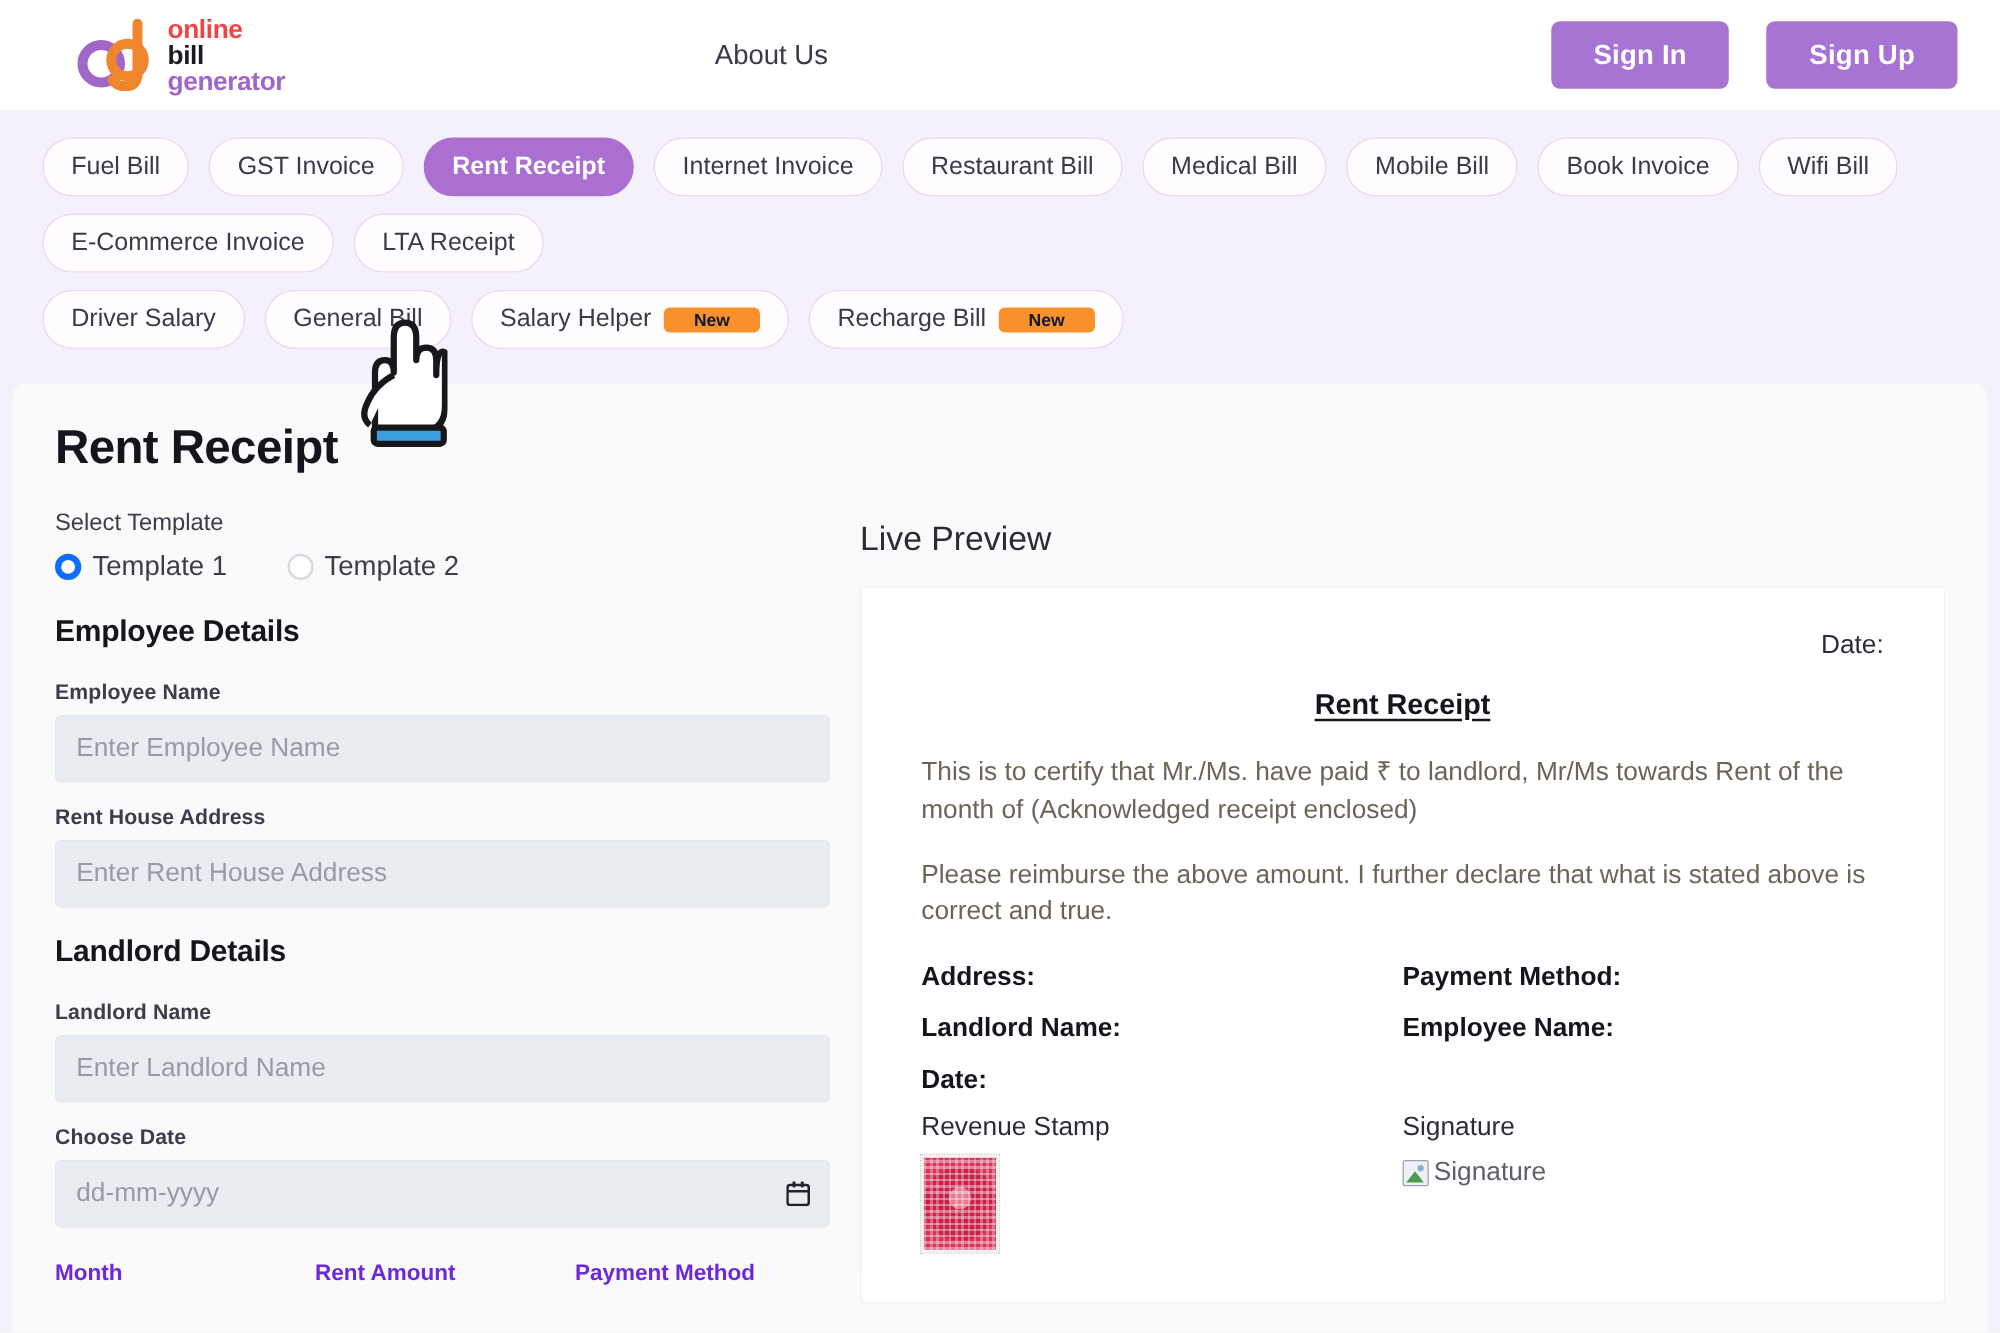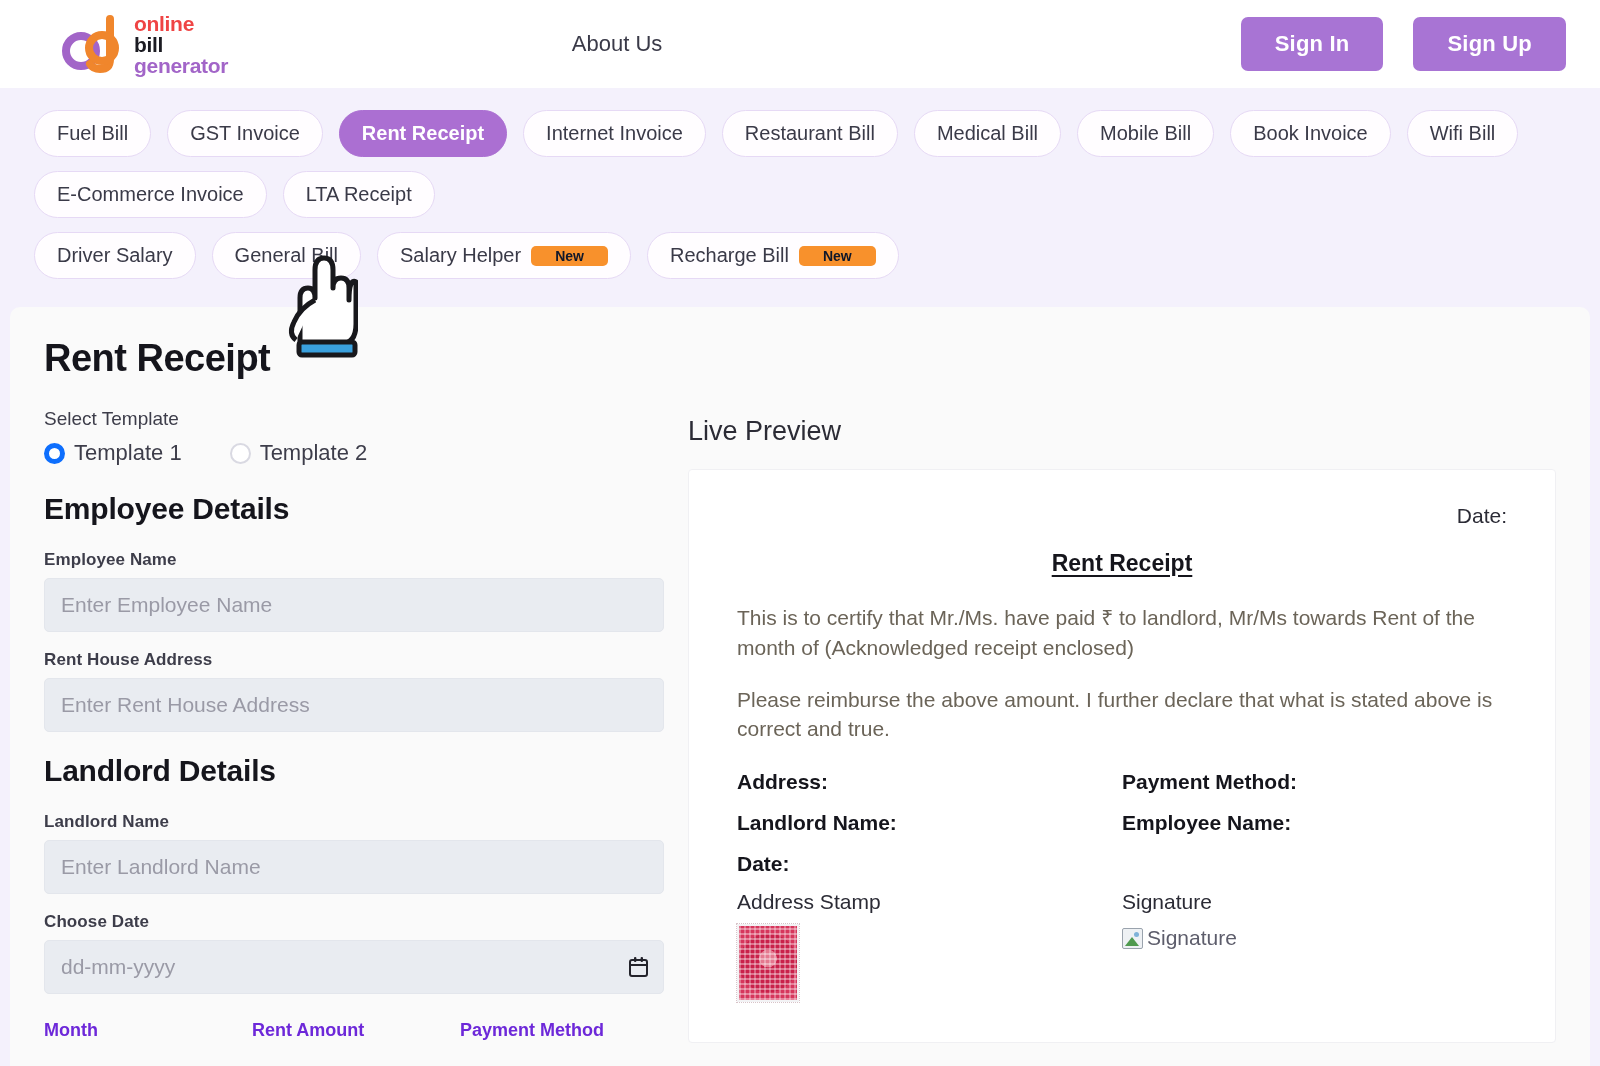--- a/index.html
+++ b/index.html
@@ -142,21 +142,21 @@
     border: 2px solid #d9d9e2;
     flex: none;
   }
   .radio.checked {
     border: 5px solid #0d6efd;
     background: #ffffff;
   }
   .radio-label { font-size: 22px; color: #3d3d4a; }
 
   .section-title {
-    font-size: 30px;
+    font-size: 24px;
     color: #15151c;
     margin: 16px 0 24px 0;
     letter-spacing: -0.2px;
   }
   .field { margin-bottom: 18px; }
   .field-label {
     font-size: 17px;
     font-weight: bold;
     color: #3d3d4a;
     margin-bottom: 8px;
@@ -452,21 +452,21 @@
           <div class="pv-strong">Address:</div>
           <div class="pv-strong">Payment Method:</div>
           <div class="pv-strong">Landlord Name:</div>
           <div class="pv-strong">Employee Name:</div>
           <div class="pv-strong">Date:</div>
           <div></div>
         </div>
 
         <div class="pv-sign-row">
           <div>
-            <div class="pv-plain">Address Stamp</div>
+            <div class="pv-plain">Revenue Stamp</div>
             <div class="stamp"></div>
           </div>
           <div>
             <div class="pv-plain">Signature</div>
             <div class="broken-img">
               <span class="broken-icon"></span>
               <span class="broken-label">Signature</span>
             </div>
           </div>
         </div>

